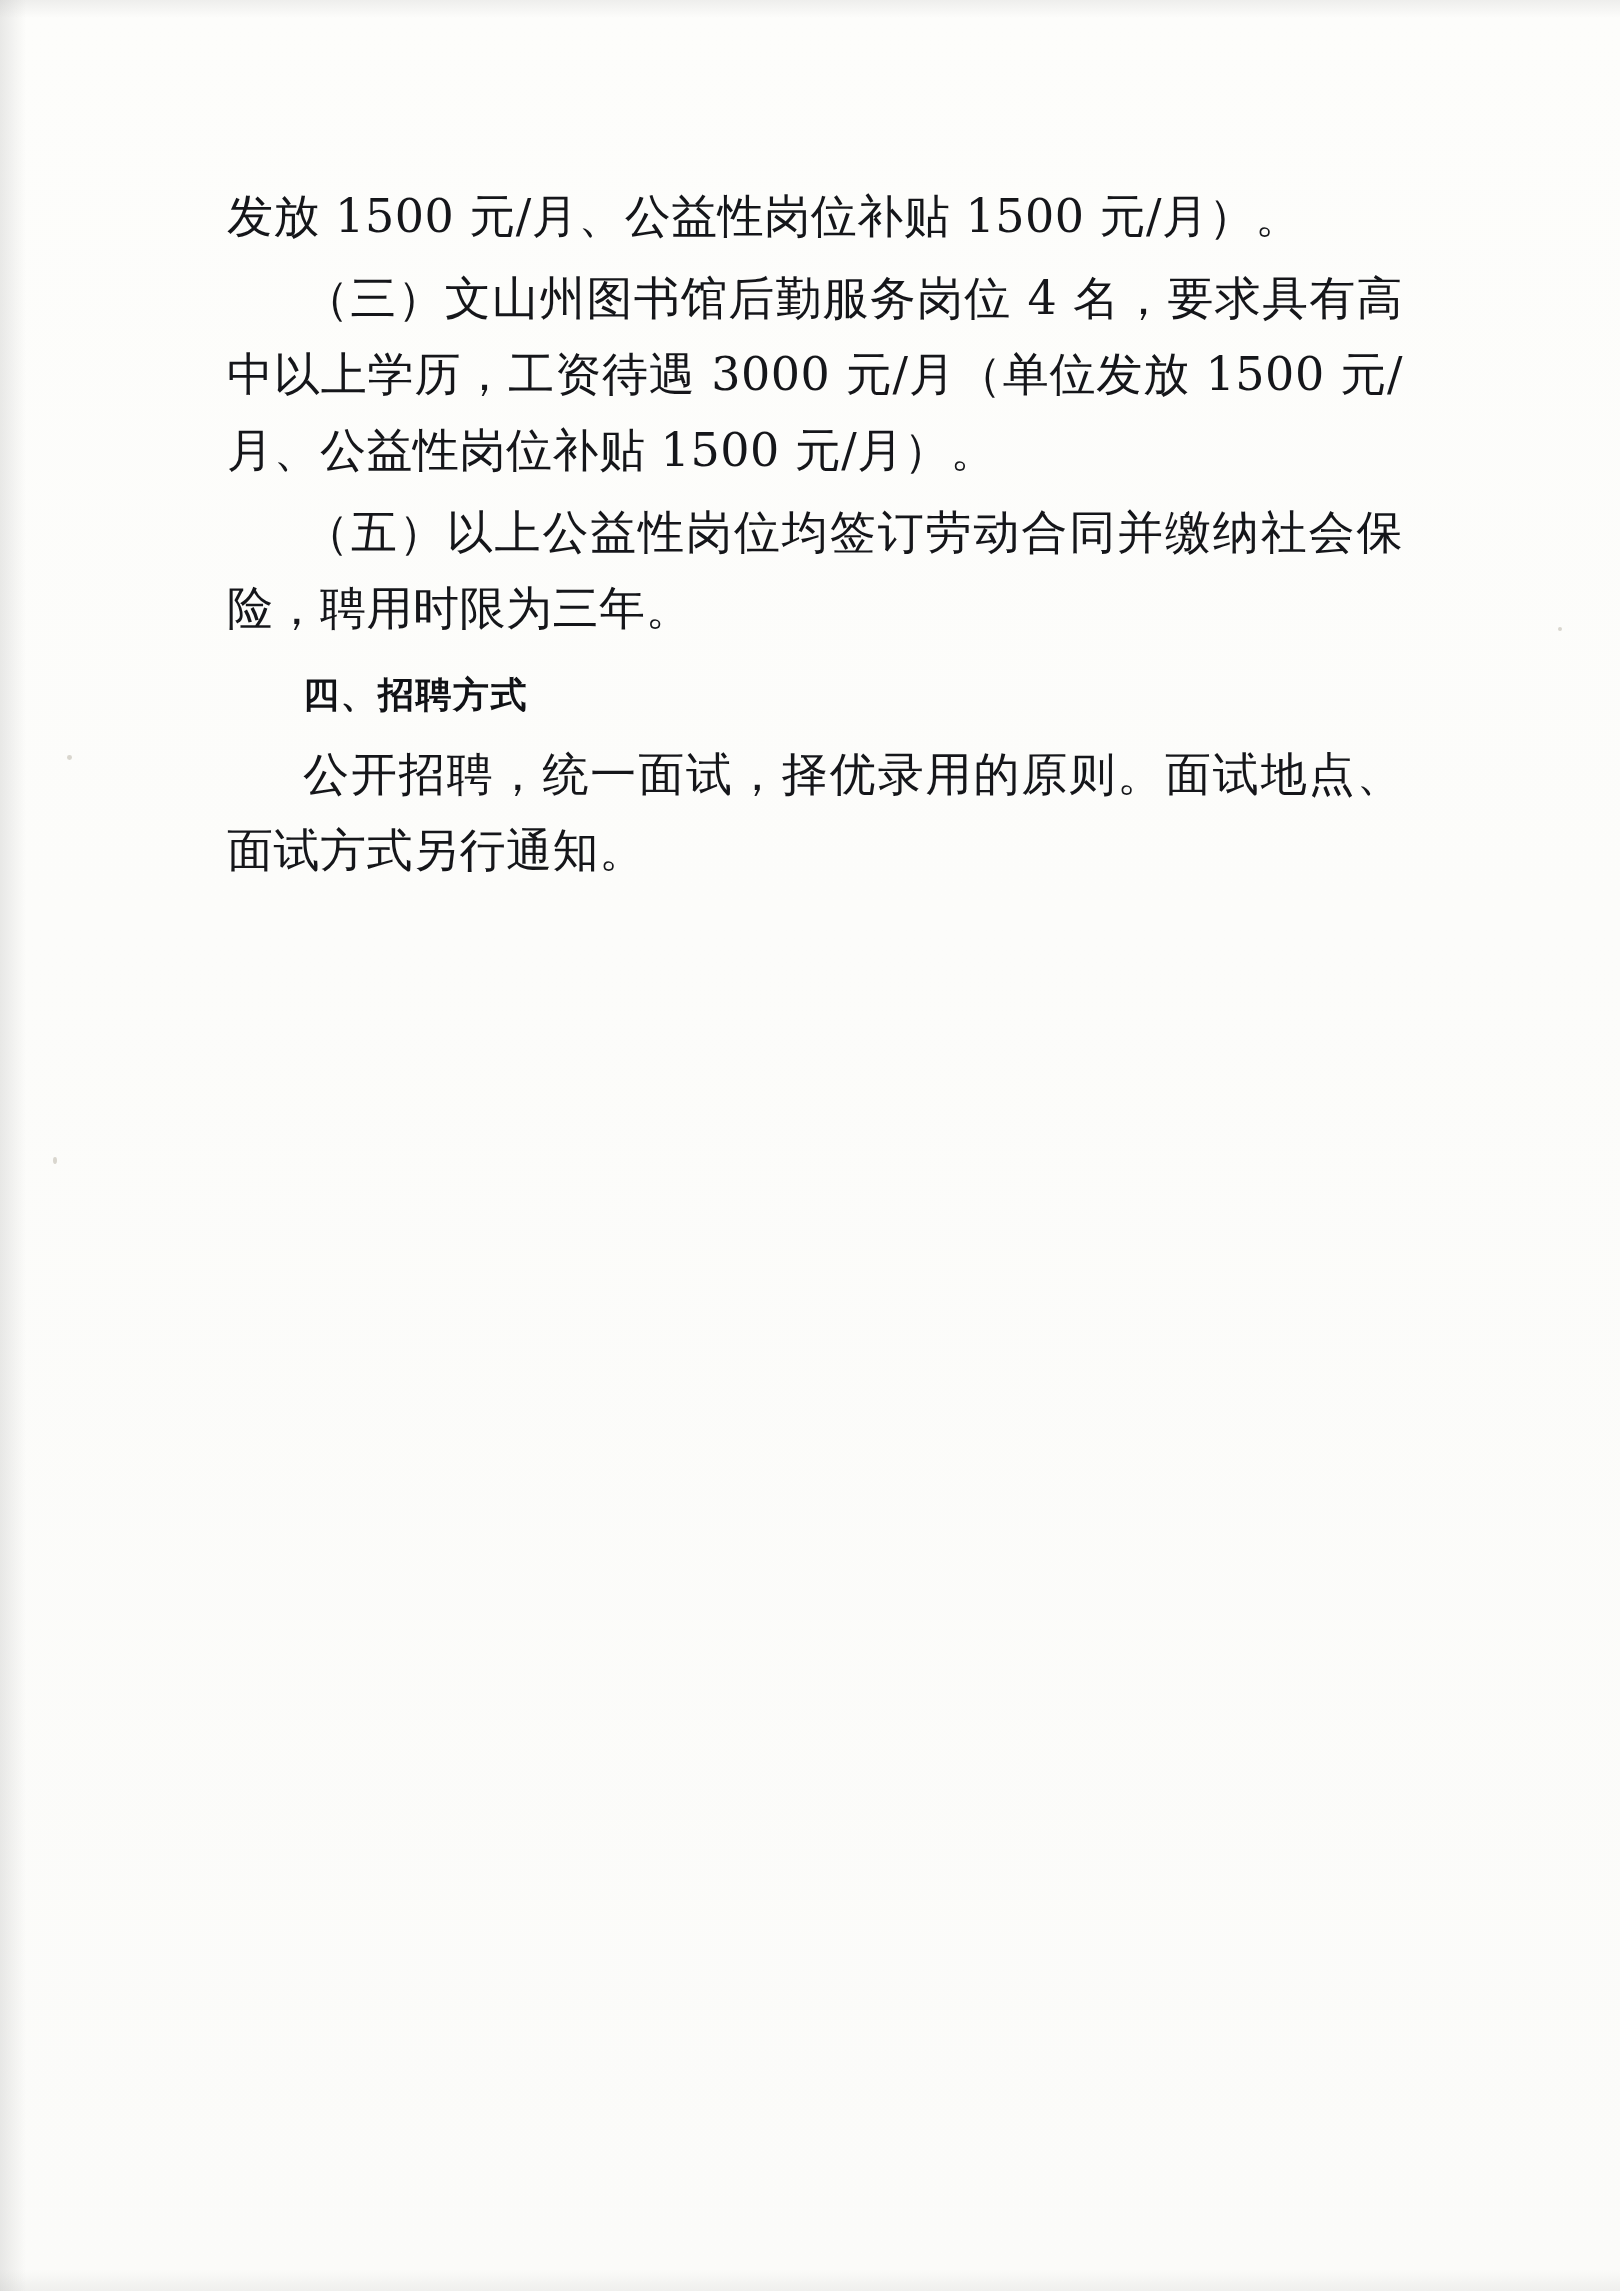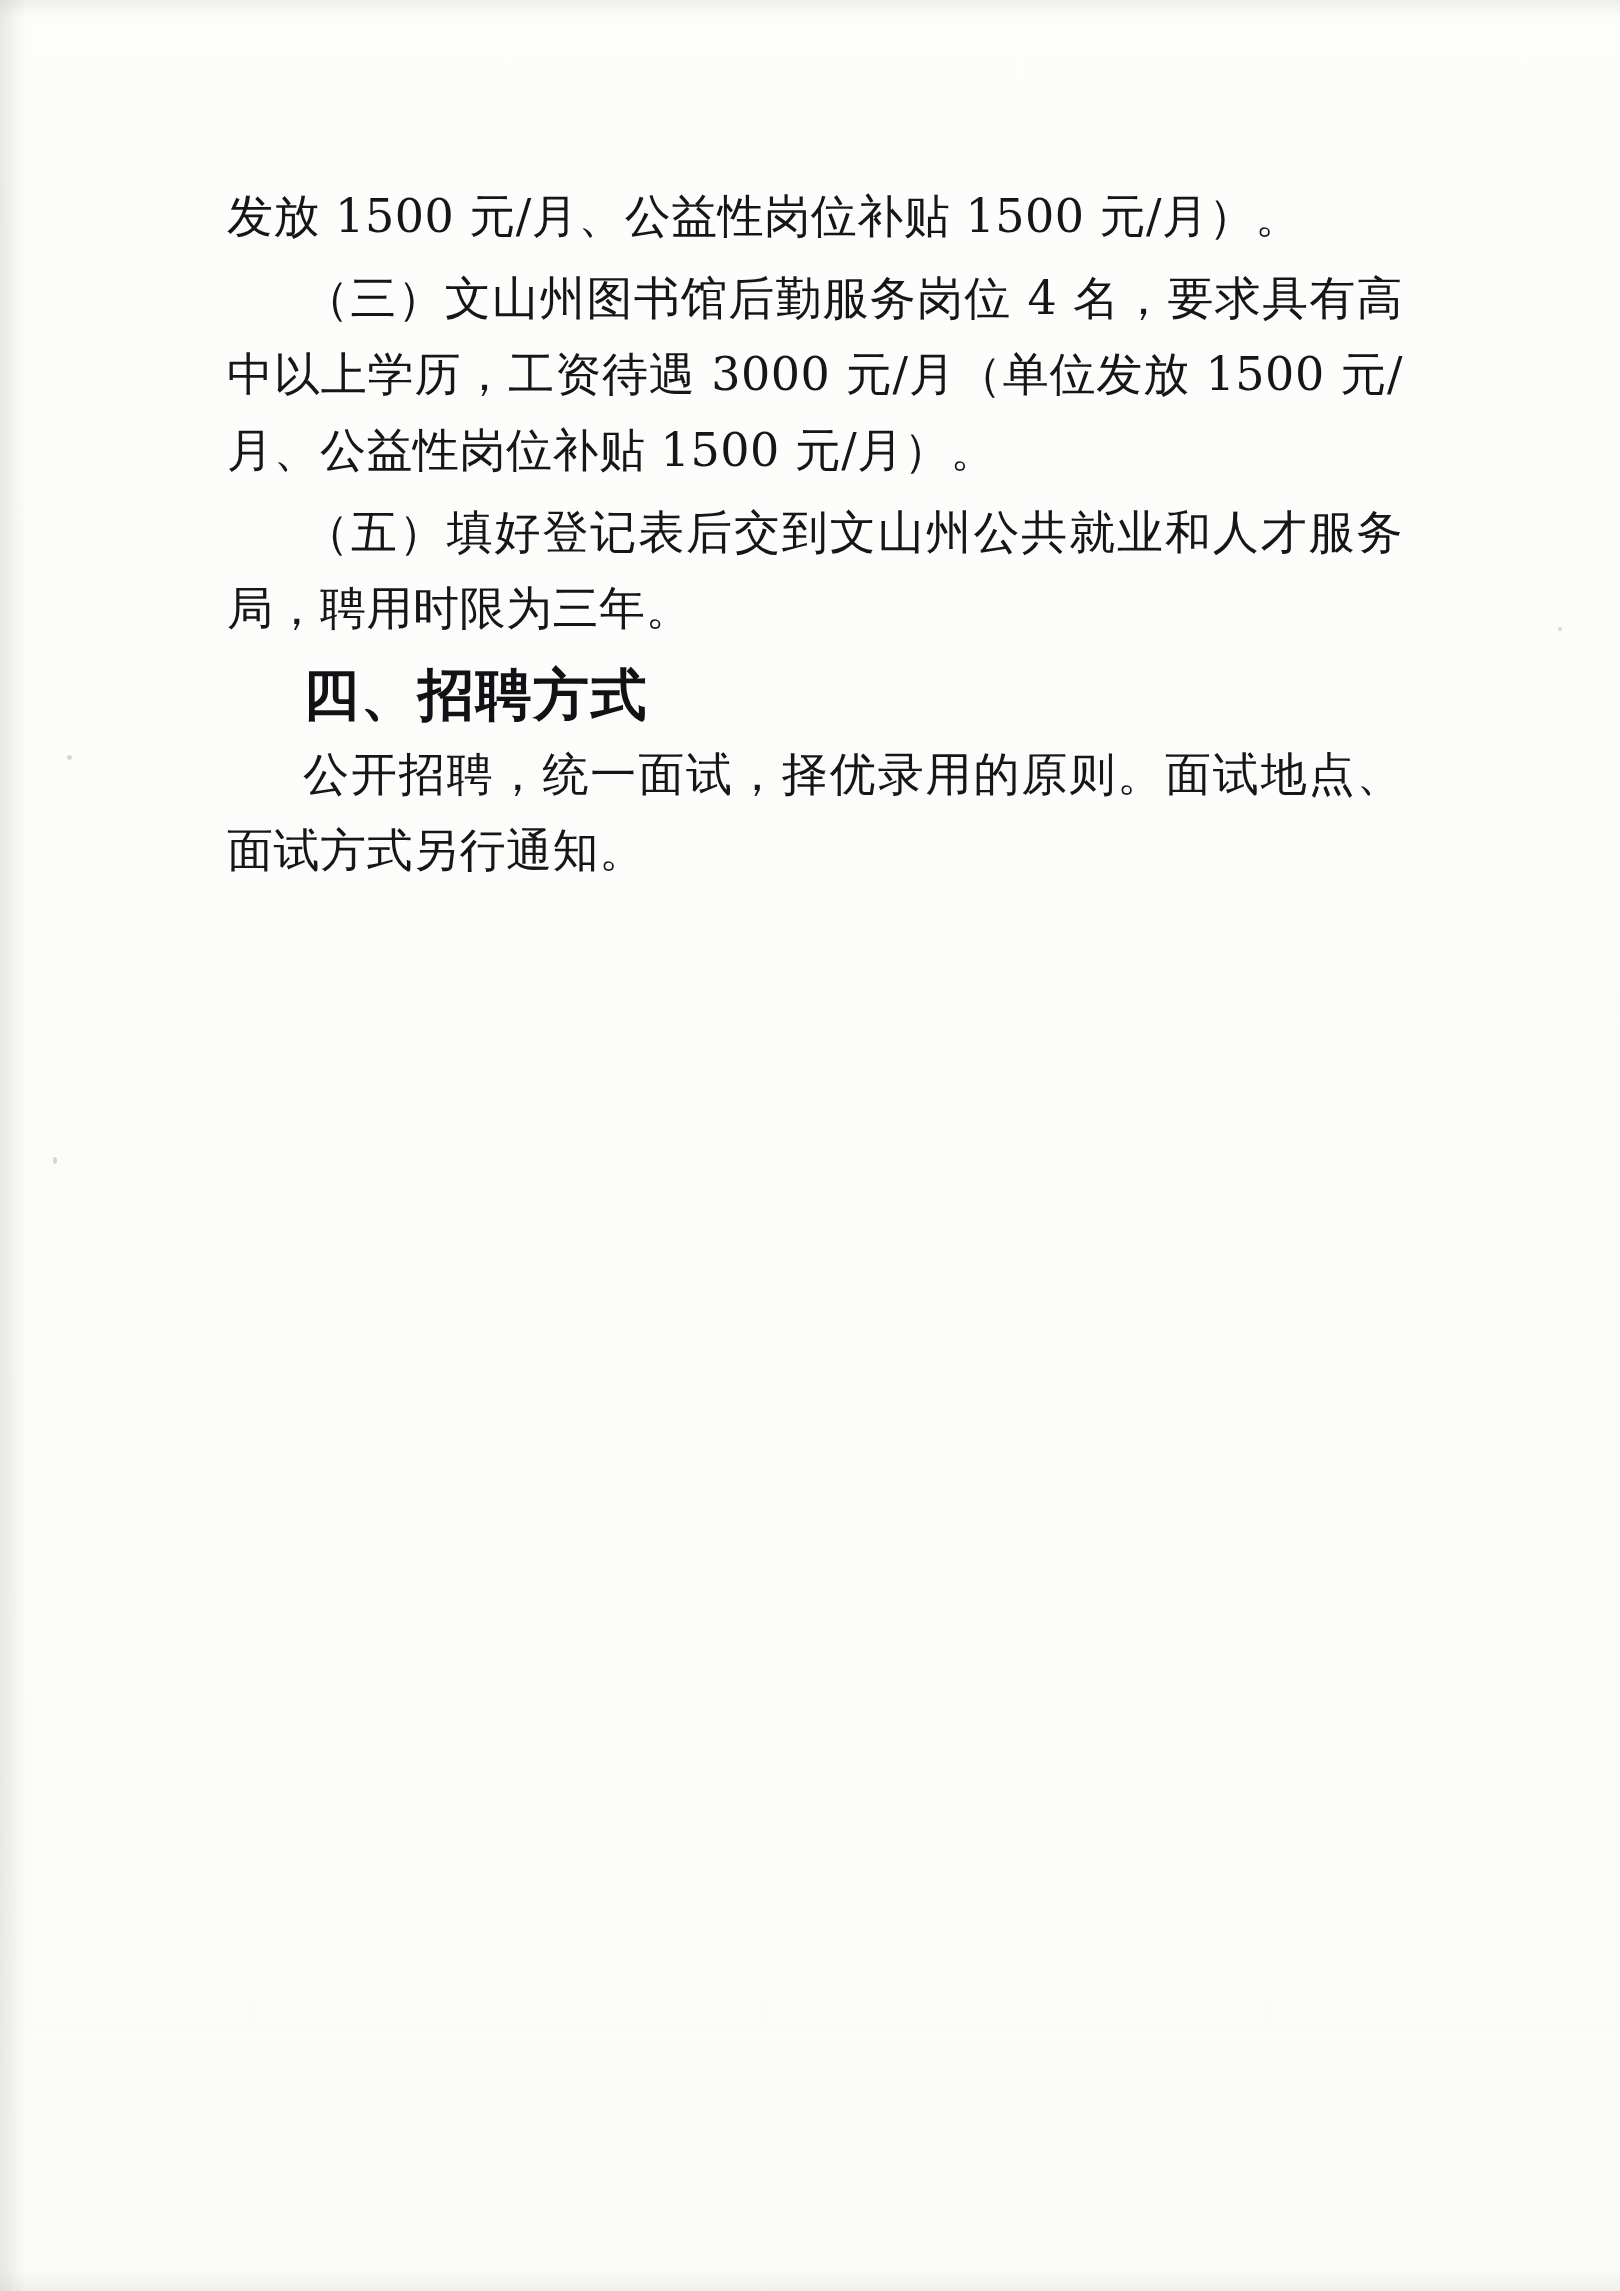--- a/index.html
+++ b/index.html
@@ -35,21 +35,21 @@
     text-align: justify;
     text-justify: inter-ideograph;
     margin: 0 0 5.9px 0;
     color: #15161a;
     font-family: "DejaVu Serif", "Liberation Serif", serif;
   }
   .indent {
     text-indent: 76px;
   }
   .heading {
-    font-size: 56px;
+    font-size: 36px;
     line-height: 78px;
     font-weight: bold;
     letter-spacing: 1.5px;
     text-indent: 76px;
     margin: 9.8px 0 2px 0;
     color: #111216;
     font-family: Liberation Serif, serif;
   }
   
   .edge-shadow-left {
@@ -92,21 +92,21 @@
   <div class="speck" style="left:53px; top:1157px; width:3.9px; height:6.9px;"></div>
   <div class="speck" style="left:1558px; top:627px; width:3.9px; height:3.9px;"></div>
 
   <div class="page-inner">
 
     <p class="para">发放 1500 元/月、公益性岗位补贴 1500 元/月）。</p>
 
     <p class="para indent">（三）文山州图书馆后勤服务岗位 4 名，要求具有高中以上学历，工资待遇 3000 元/月（单位发放 1500 元/月、公益性岗位补贴 1500 元/月）。</p>
 
 
-    <p class="para indent">（五）填好登记表后交到文山州公共就业和人才服务局，聘用时限为三年。</p>
+    <p class="para indent">（五）以上公益性岗位均签订劳动合同并缴纳社会保险，聘用时限为三年。</p>
 
     <h2 class="heading">四、招聘方式</h2>
 
     <p class="para indent">公开招聘，统一面试，择优录用的原则。面试地点、面试方式另行通知。</p>
 
 
 
   </div>
 </div>
 

